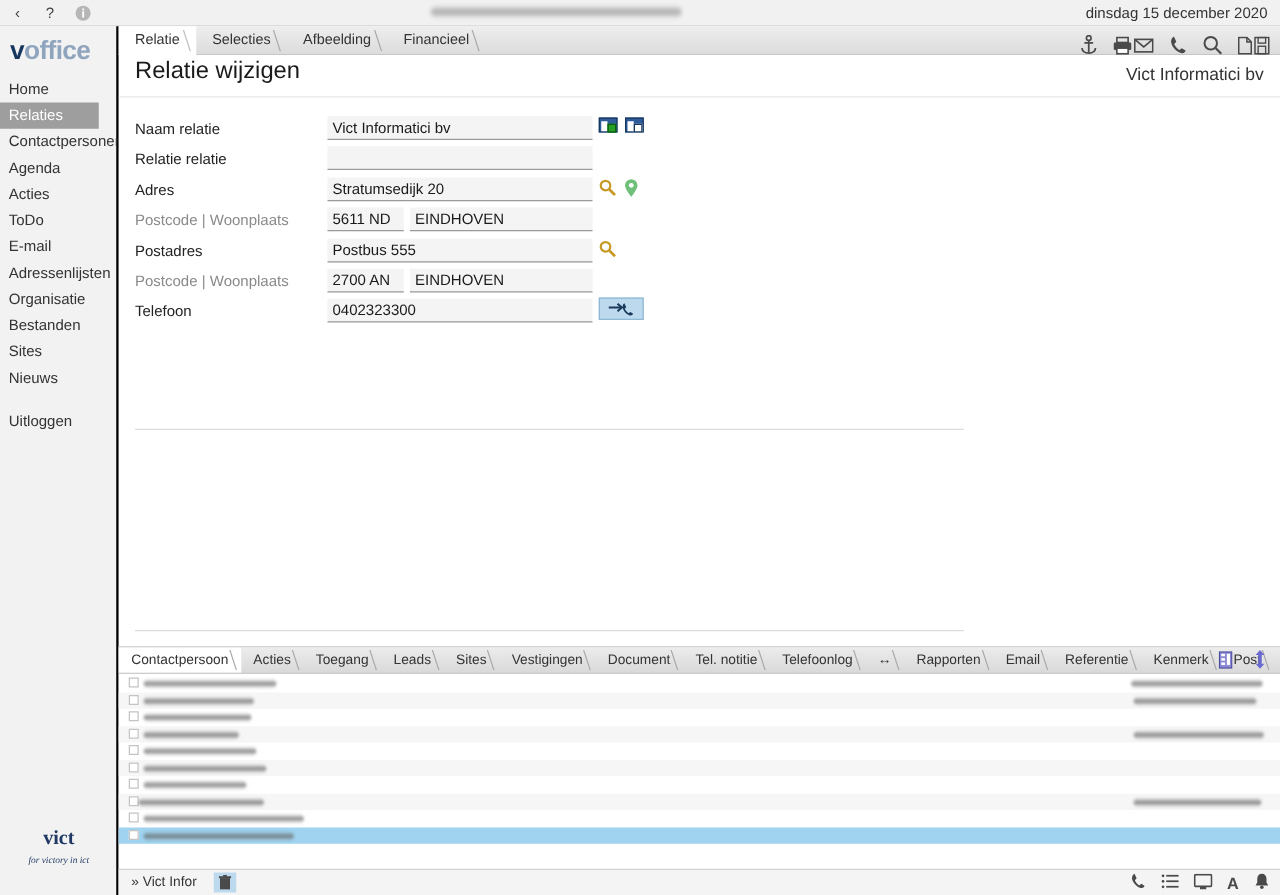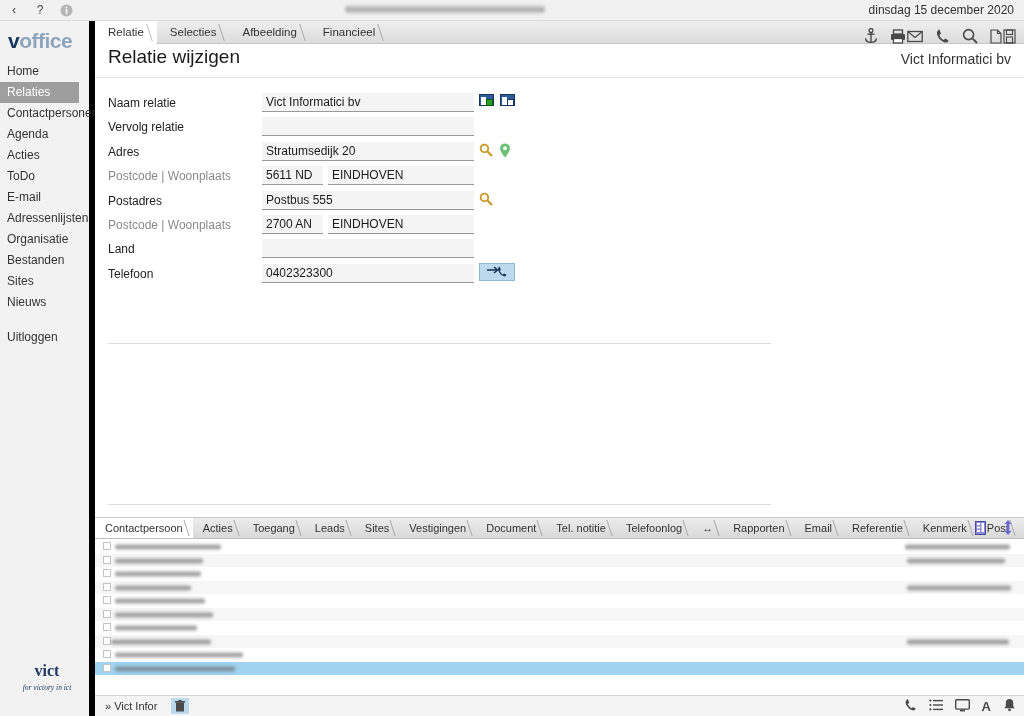--- a/index.html
+++ b/index.html
@@ -32,21 +32,21 @@
   .toolicons {
     position: absolute; right: 8px; top: 20px; display: flex; align-items: center; gap: 12px;
     height: 28px; color: #4a4a4a;
   }
   .toolicons .ti { display: flex; align-items: center; gap: 1px; cursor: pointer; }
   .toolicons svg { display: block; }
 
   
   .sidebar {
     position: absolute; left: 0; top: 21px; width: 95px; height: 695px;
-    background: #f2f2f2; border-right: 6px solid #000000;
+    background: #f2f2f2; border-right: 2px solid #000000;
   }
   .logo {
     position: absolute; left: 8px; top: 8px; font-size: 21px; font-weight: bold;
     letter-spacing: -0.5px;
   }
   .logo .v { color: #17365d; }
   .logo .office { color: #8fa4bd; }
   .navlist { position: absolute; top: 40px; left: 0; width: 79px; }
   .navitem {
     display: block; padding: 2px 0 2px 7px; font-size: 12px; color: #333; line-height: 17px;
@@ -314,21 +314,21 @@
           <span class="icon-card">
               <span class="badge badge-green"></span>
             </span>
           <span class="icon-card">
               <span class="badge badge-mail"></span>
             </span>
         </div>
       </div>
 
       <div class="frow" style="top:14px;">
-        <div class="flabel">Vervolg relatie</div>
+        <div class="flabel">Relatie relatie</div>
         <div class="fval"></div>
       </div>
 
       <div class="frow" style="top:14px;">
         <div class="flabel">Adres</div>
         <div class="fval">Stratumsedijk 20</div>
         <div class="ficons">
           <span>
             <svg width="14" height="14" viewBox="0 0 14 14">
                 <circle cx="5.4" cy="5.4" r="3.8" fill="none" stroke="#c79a25" stroke-width="1.8"></circle>
@@ -362,24 +362,20 @@
           </span>
         </div>
       </div>
 
       <div class="frow" style="top:14px;">
         <div class="flabel muted">Postcode | Woonplaats</div>
         <div class="fval pc">2700 AN</div>
         <div class="fval city">EINDHOVEN</div>
       </div>
 
-      <div class="frow" style="top:14px;">
-        <div class="flabel">Land</div>
-        <div class="fval"></div>
-      </div>
 
       <div class="frow" style="top:14px;">
         <div class="flabel">Telefoon</div>
         <div class="fval">0402323300</div>
         <div class="ficons" style="top:0;">
           <span class="phone-btn">
             <svg width="22" height="13" viewBox="0 0 22 13">
                 <line x1="1" y1="5" x2="11" y2="5" stroke="#1a3a5a" stroke-width="1.6"></line>
                 <path d="M8 2 L11.5 5 L8 8" fill="none" stroke="#1a3a5a" stroke-width="1.6"></path>
                 <path d="M13.5 1.5 C12 2.4 11.6 4.4 12.6 6.6 C13.6 8.8 15.6 10.7 17.8 11.3 C19.4 11.7 20.4 10.7 20.4 9.8 L18.2 8.5 L16.9 9.5 C15.8 8.9 14.3 7.3 13.8 6 L15 4.7 Z" fill="#1a3a5a"></path>

